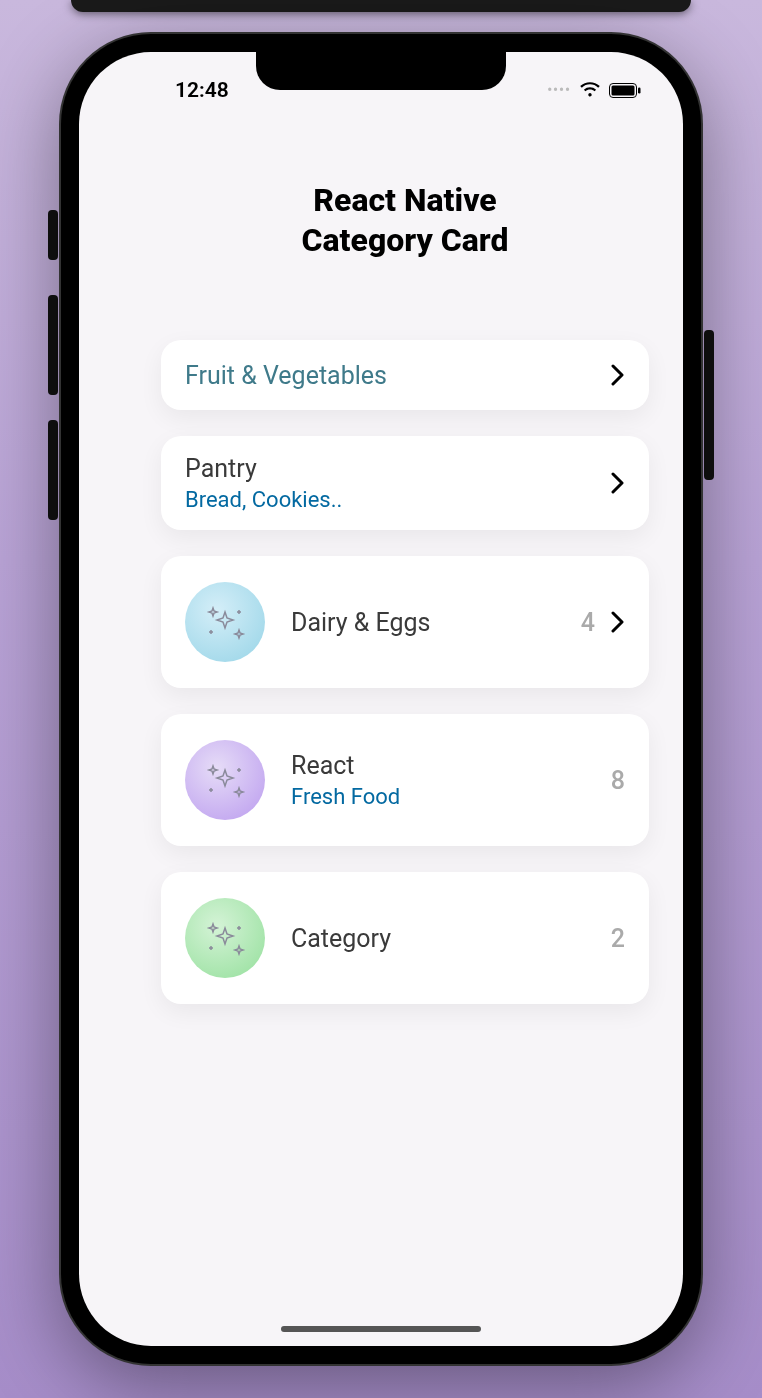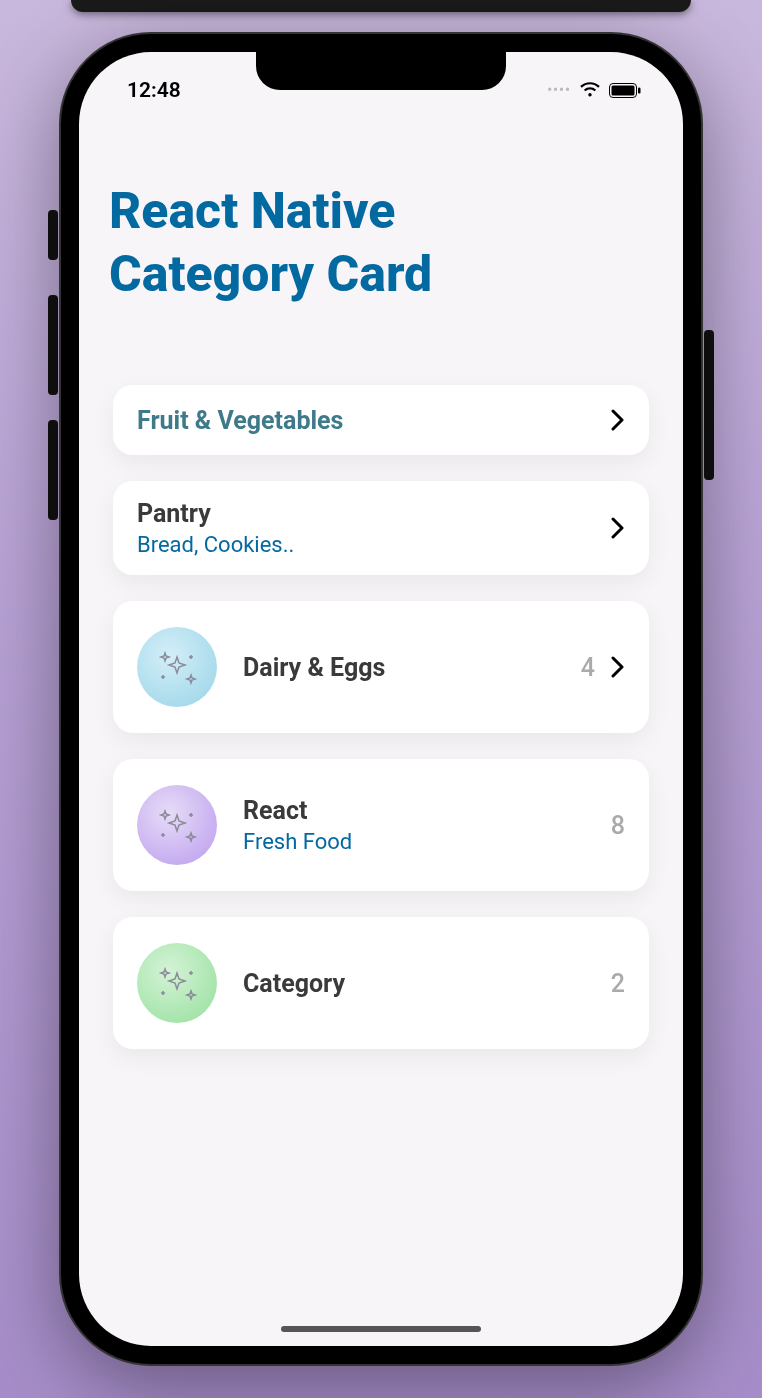--- a/index.html
+++ b/index.html
@@ -44,20 +44,21 @@
   }
   .phone-screen {
     width: 100%;
     height: 100%;
     background: #f7f5f8;
     border-radius: 72px;
     overflow: hidden;
     position: relative;
     display: flex;
     flex-direction: column;
+    padding-left: 48px;
   }
   .notch {
     position: absolute;
     top: 0;
     left: 50%;
     transform: translateX(-50%);
     width: 250px;
     height: 38px;
     background: #000;
     border-radius: 0 0 24px 24px;
@@ -81,24 +82,25 @@
   }
   .dots {
     letter-spacing: 1px;
     color: #bbb;
     font-size: 14px;
   }
   .wifi-icon, .battery-icon { display: inline-block; }
   .wifi-icon svg, .battery-icon svg { display: block; }
 
   .page-title {
+    text-align: center;
     margin-top: 60px;
-    font-size: 50px;
+    font-size: 32px;
     font-weight: 800;
-    color: #0369a1;
+    color: #000000;
     line-height: 1.25;
     padding: 0 30px;
   }
 
   .card-list {
     margin-top: 80px;
     padding: 0 34px;
     display: flex;
     flex-direction: column;
     gap: 26px;
@@ -122,21 +124,21 @@
     display: flex;
     align-items: center;
     justify-content: center;
   }
   .card-icon.blue { background: radial-gradient(circle at 40% 35%, #d4eef8 0%, #a3d9ea 80%); }
   .card-icon.purple { background: radial-gradient(circle at 40% 35%, #e6dcf7 0%, #c3a8f0 80%); }
   .card-icon.green { background: radial-gradient(circle at 40% 35%, #d4f3d6 0%, #a1e3a7 80%); }
   .sparkle { color: #8a8a9a; }
 
   .card-text { flex: 1; display: flex; flex-direction: column; gap: 4px; }
-  .card-title { font-size: 25px; font-weight: 700; color: #3a3a3a; }
+  .card-title { font-size: 25px; font-weight: 400; color: #3a3a3a; }
   .card-sub { font-size: 22px; font-weight: 400; color: #0369a1; }
 
   .card-title.teal { color: #3f7a8a; }
   .card-title.gold { color: #e6b141; }
   .card-sub.gold { color: #f0cd82; }
 
   .card-right { display: flex; align-items: center; gap: 16px; }
   .card-count { font-size: 25px; font-weight: 500; color: #aaa; }
   .card-count.gold { color: #e6b141; }
   .chevron { font-size: 26px; font-weight: 700; color: #000; }

